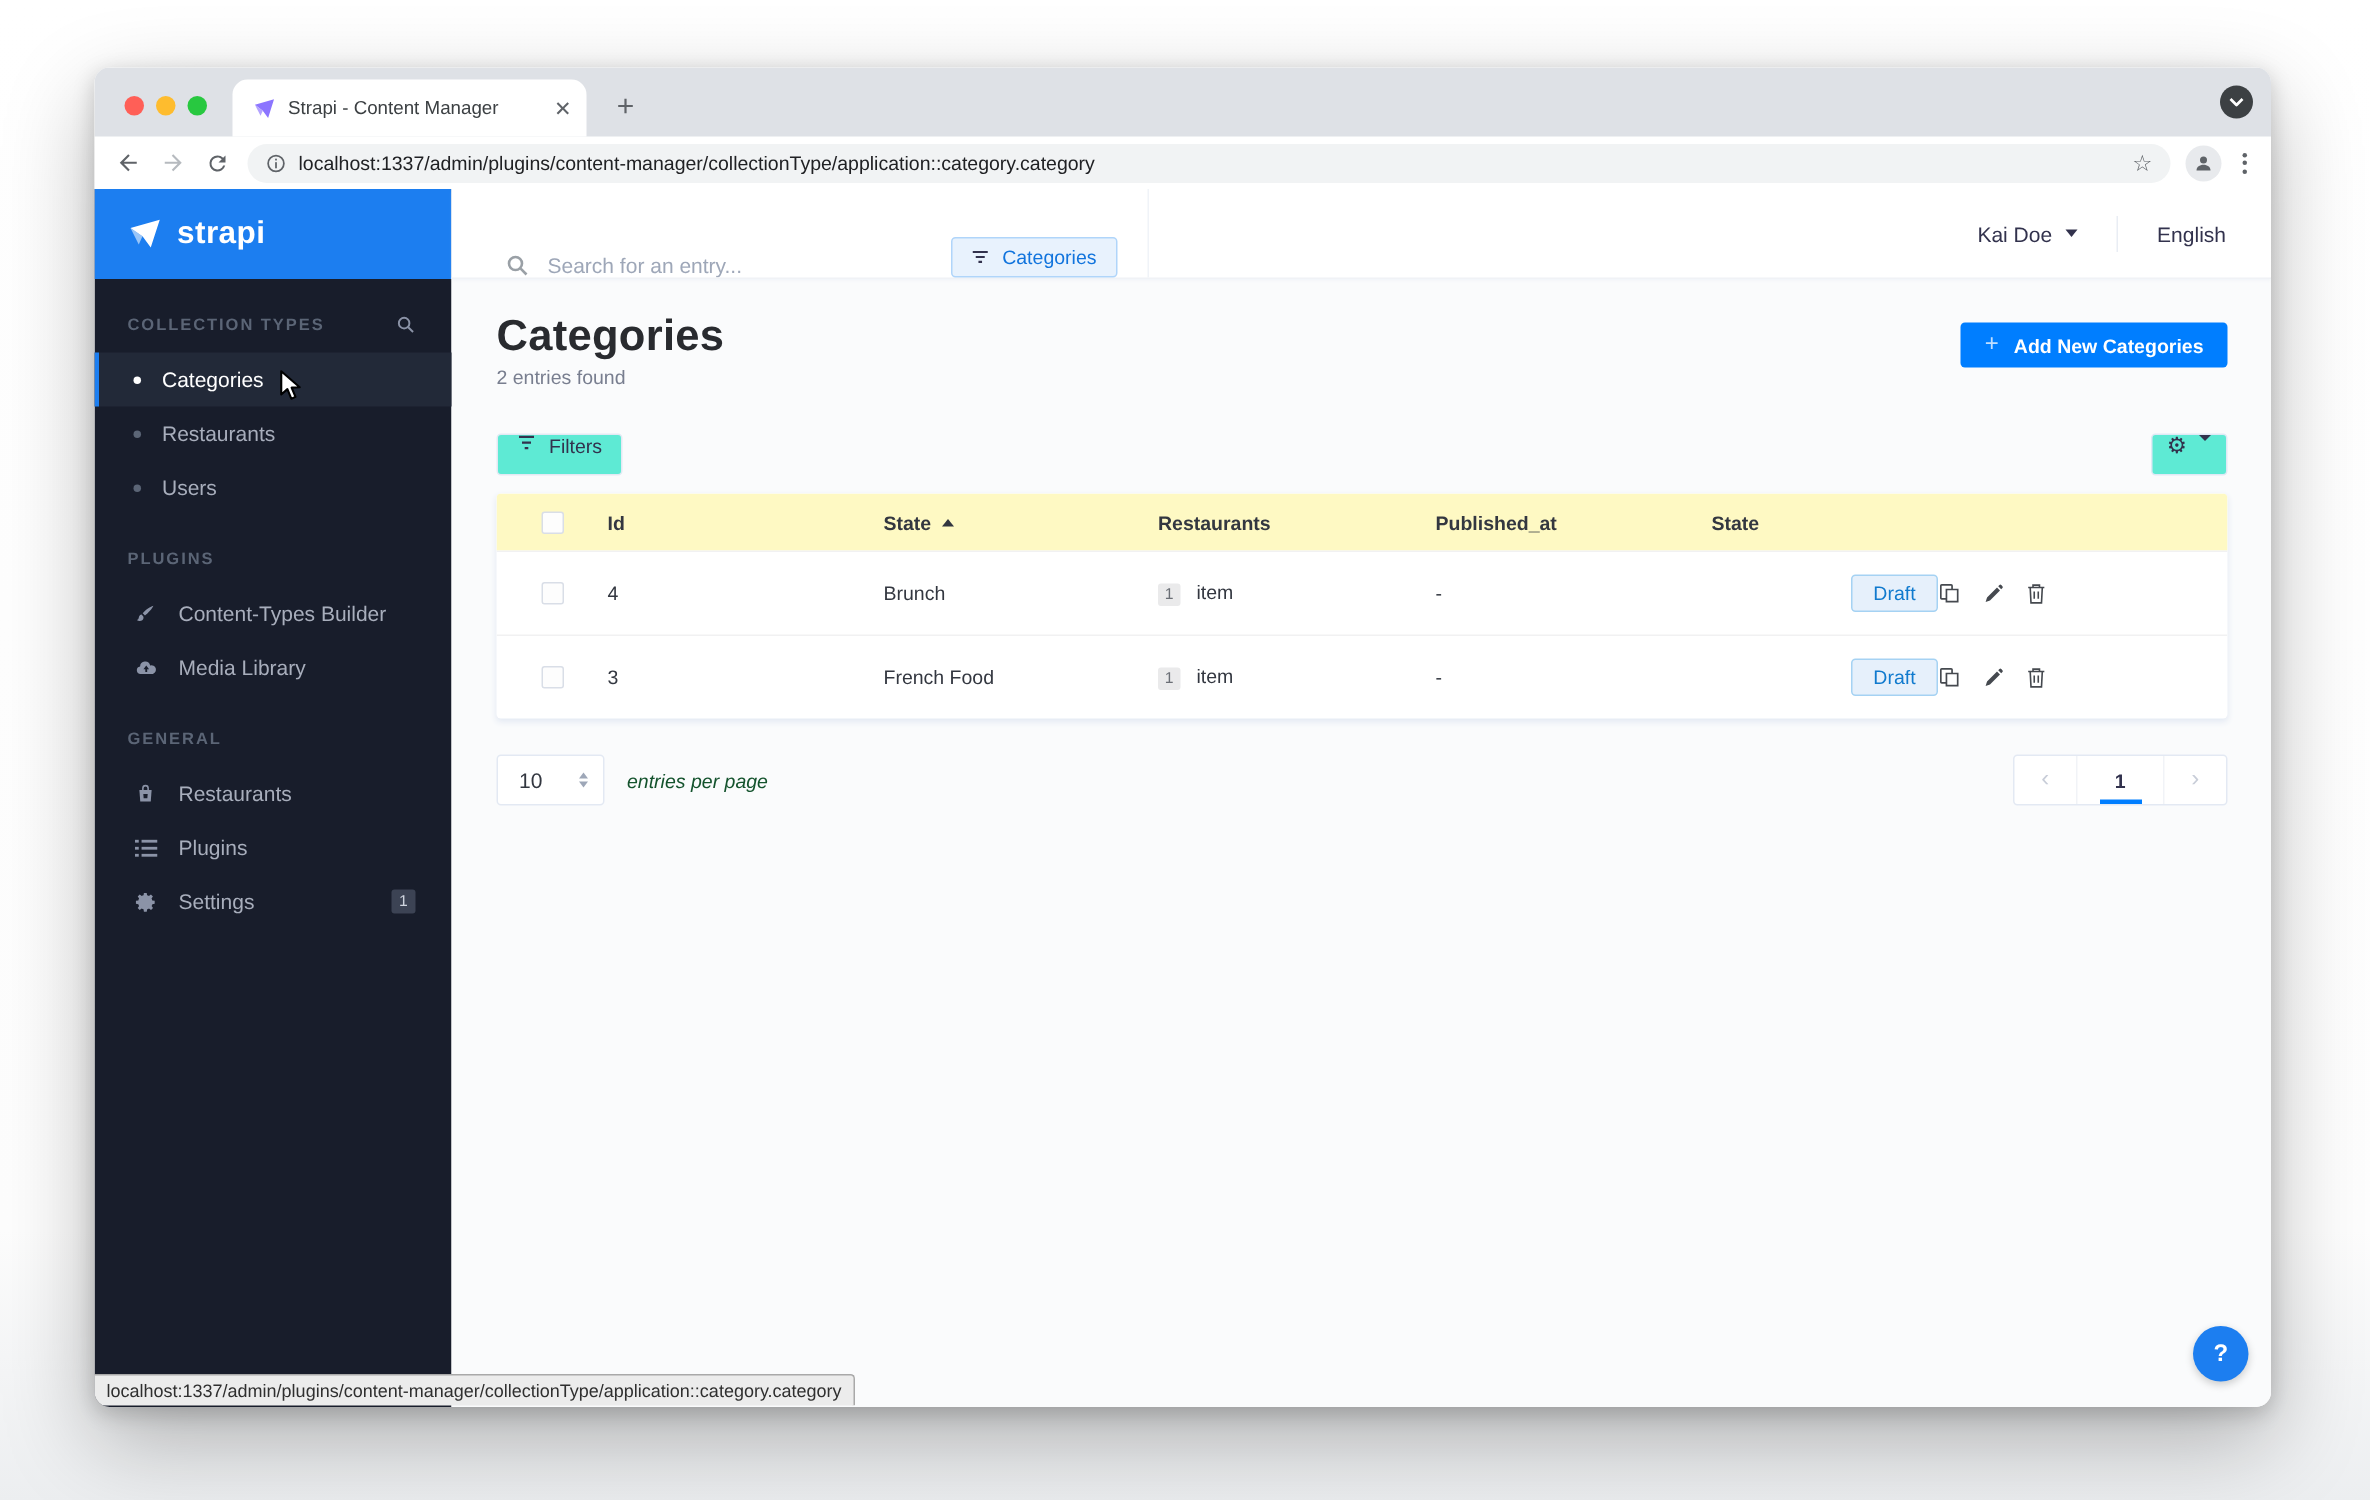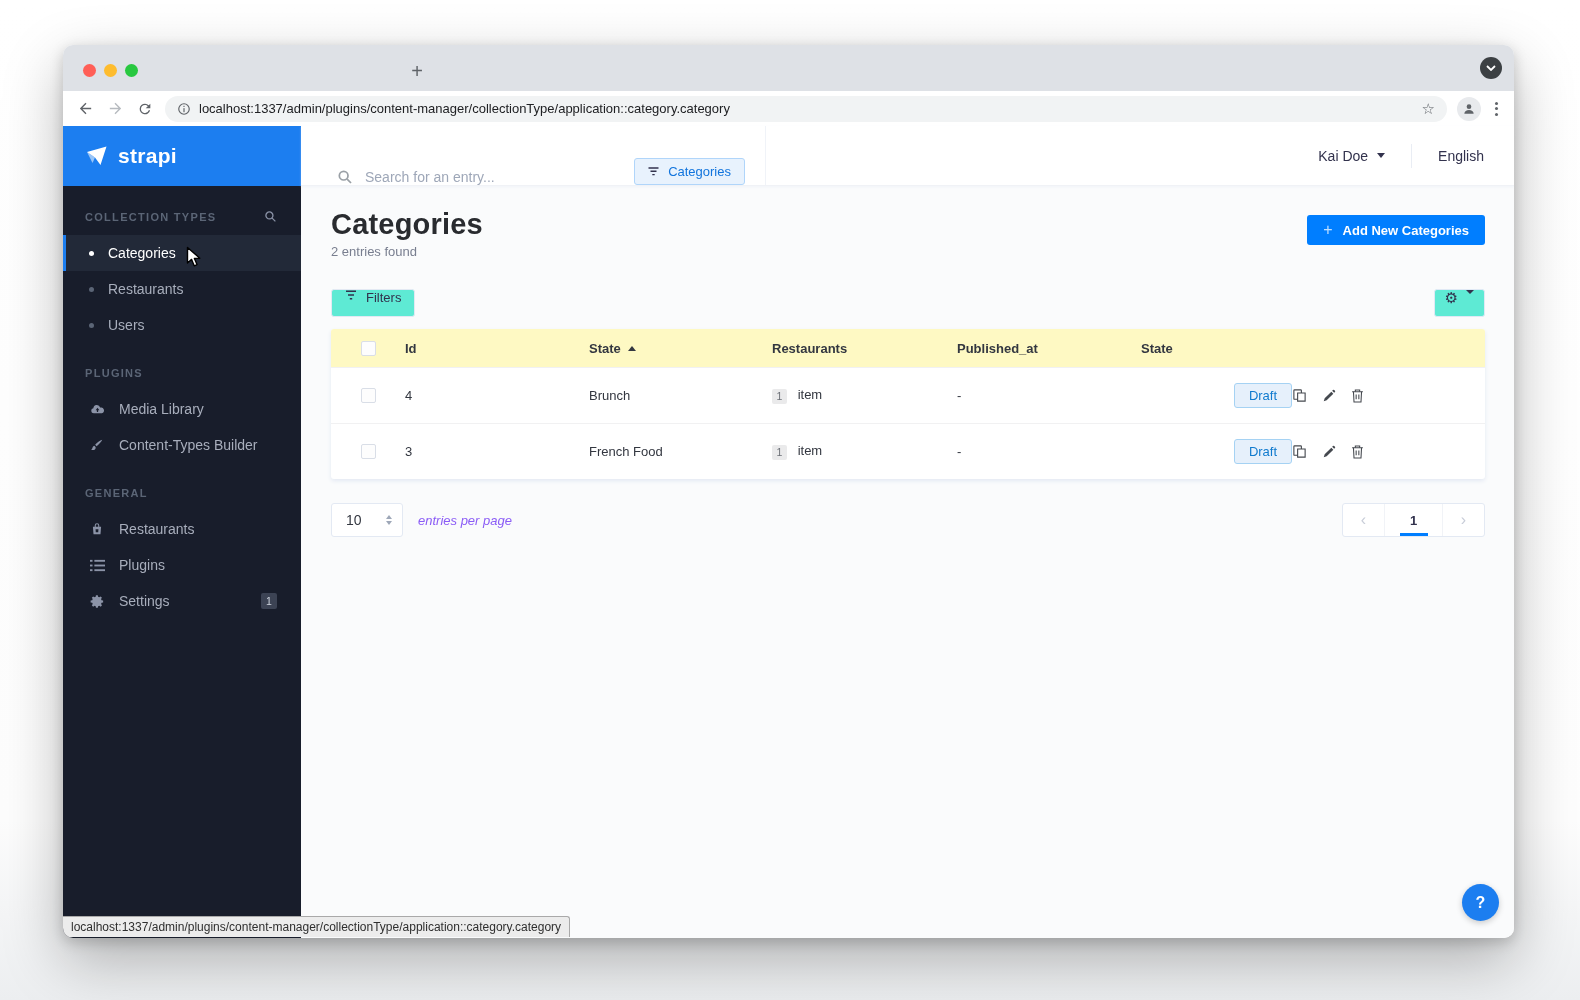--- a/index.html
+++ b/index.html
@@ -132,21 +132,21 @@
   .footer-row { display:flex; justify-content:space-between; align-items:center; margin-top:24px; }
   .perpage { display:flex; align-items:center; }
   .select-box {
     width:72px; height:34px; background:#fff; border:1px solid #e3e9f3; border-radius:3px;
     display:flex; align-items:center; justify-content:space-between; padding:0 10px 0 14px;
     font-size:14px; color:#333740;
   }
   .stepper { display:flex; flex-direction:column; gap:2px; align-items:center; }
   .stepper .up { width:0; height:0; border-left:3.5px solid transparent; border-right:3.5px solid transparent; border-bottom:4px solid #9ea7b8; }
   .stepper .dn { width:0; height:0; border-left:3.5px solid transparent; border-right:3.5px solid transparent; border-top:4px solid #9ea7b8; }
-  .perpage-label { font-style:italic; font-size:13px; color:#8b5cf6; margin-left:15px; }
+  .perpage-label { font-style:italic; font-size:13px; color:#14532d; margin-left:15px; }
   .pager { display:flex; height:34px; background:#fff; border:1px solid #e3e9f3; border-radius:3px; overflow:hidden; }
   .pager .pg-btn { width:41px; display:flex; align-items:center; justify-content:center; color:#c8cdd8; font-size:16px; cursor:pointer; }
   .pager .pg-cur { width:59px; display:flex; align-items:center; justify-content:center; font-size:13px; font-weight:bold; color:#32324d; border-left:1px solid #f1f3f7; border-right:1px solid #f1f3f7; position:relative; }
   .pager .pg-cur::after { content:""; position:absolute; bottom:0; left:50%; transform:translateX(-50%); width:28px; height:3px; background:#007eff; }
 
   .help-fab {
     position:absolute; right:15px; bottom:17px; width:37px; height:37px; border-radius:50%;
     background:#1c7ef0; color:#fff; font-size:16px; font-weight:bold;
     display:flex; align-items:center; justify-content:center; box-shadow:0 2px 6px rgba(0,0,0,.2); cursor:pointer;
   }
@@ -160,20 +160,28 @@
 </head>
 <body>
 
 <div class="window">
 
   <div class="tabstrip">
     <div class="traffic">
       <span class="t-red"></span>
       <span class="t-yellow"></span>
       <span class="t-green"></span>
+    </div>
+    <div class="tab">
+      <svg class="favicon" viewBox="0 0 16 16">
+        <path d="M1 5.2 L14.6 1.2 L10.4 14.6 L6.6 9.4 Z" fill="#8c75ff"></path>
+        <path d="M1 5.2 L6.6 9.4 L5 13 Z" fill="#b3a3ff"></path>
+      </svg>
+      <span class="tab-title">Strapi - Content Manager</span>
+      <span class="tab-close">✕</span>
     </div>
     <div class="newtab">+</div>
     <div class="dl-btn">
       <svg width="10" height="6" viewBox="0 0 10 6">
           <path d="M1 1 L5 5 L9 1" fill="none" stroke="#fff" stroke-width="1.8"></path>
         </svg>
     </div>
   </div>
 
   <div class="toolbar">
@@ -243,34 +251,34 @@
       <div class="side-item">
         <span class="dot"></span>
         <span>Users</span>
       </div>
 
       <div class="side-section-title">
         <span>PLUGINS</span>
       </div>
       <div class="side-item">
         <span class="mi">
+          <svg width="14" height="14" viewBox="0 0 24 24">
+              <path d="M21 3c-4 1-9.5 5.2-12.2 8.6l2.6 2.6C14.8 11.5 20 6 21 3zM7.6 13.2c-1.8.3-3 1.7-3.3 3.6-.2 1.3-.9 2.1-2.3 2.7 1.5 1.3 4.6 1.6 6.3.2 1.3-1 1.8-2.7 1.2-4.2z" fill="#8b93a7"></path>
+            </svg>
+        </span>
+        <span>Content-Types Builder</span>
+      </div>
+      <div class="side-item">
+        <span class="mi">
           <svg width="15" height="15" viewBox="0 0 24 24">
               <path d="M19 18H6a4 4 0 0 1-.6-7.96 5.5 5.5 0 0 1 10.8-1.1A4.5 4.5 0 0 1 19 18z" fill="#8b93a7"></path>
               <path d="M12 9 L15 13 H13 V16 H11 V13 H9 Z" fill="#181d2b"></path>
             </svg>
         </span>
         <span>Media Library</span>
-      </div>
-      <div class="side-item">
-        <span class="mi">
-          <svg width="14" height="14" viewBox="0 0 24 24">
-              <path d="M21 3c-4 1-9.5 5.2-12.2 8.6l2.6 2.6C14.8 11.5 20 6 21 3zM7.6 13.2c-1.8.3-3 1.7-3.3 3.6-.2 1.3-.9 2.1-2.3 2.7 1.5 1.3 4.6 1.6 6.3.2 1.3-1 1.8-2.7 1.2-4.2z" fill="#8b93a7"></path>
-            </svg>
-        </span>
-        <span>Content-Types Builder</span>
       </div>
 
       <div class="side-section-title">
         <span>GENERAL</span>
       </div>
       <div class="side-item">
         <span class="mi">
           <svg width="14" height="14" viewBox="0 0 24 24">
               <path d="M5 8h14l-1 13H6L5 8z" fill="#8b93a7"></path>
               <path d="M9 10V6a3 3 0 0 1 6 0v4" fill="none" stroke="#8b93a7" stroke-width="1.8"></path>

